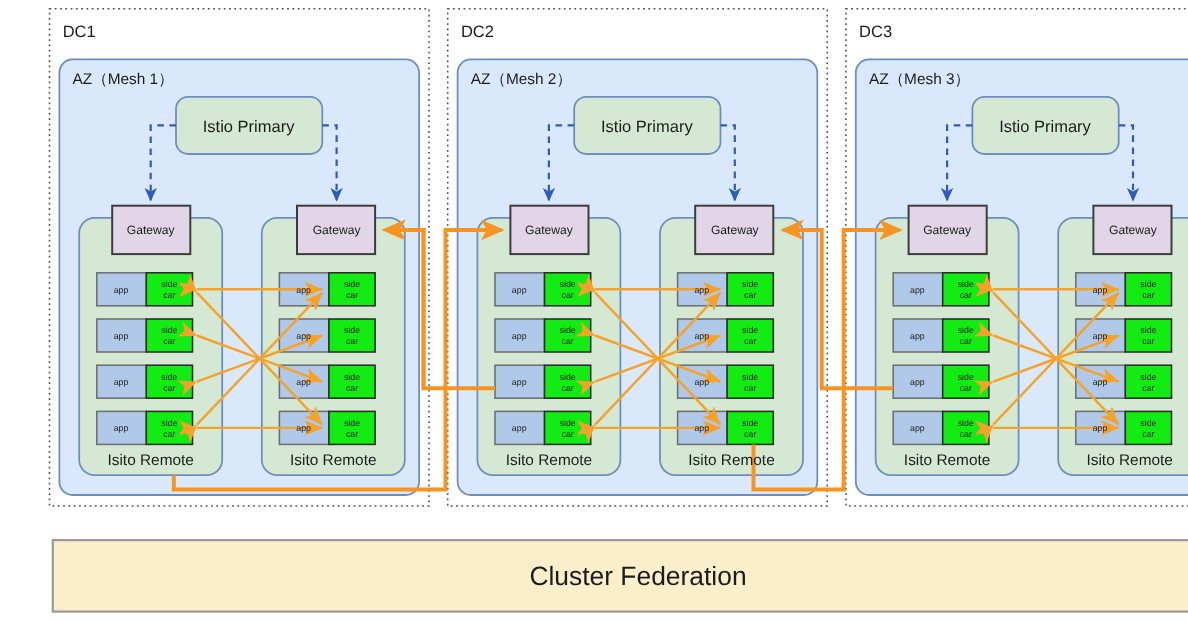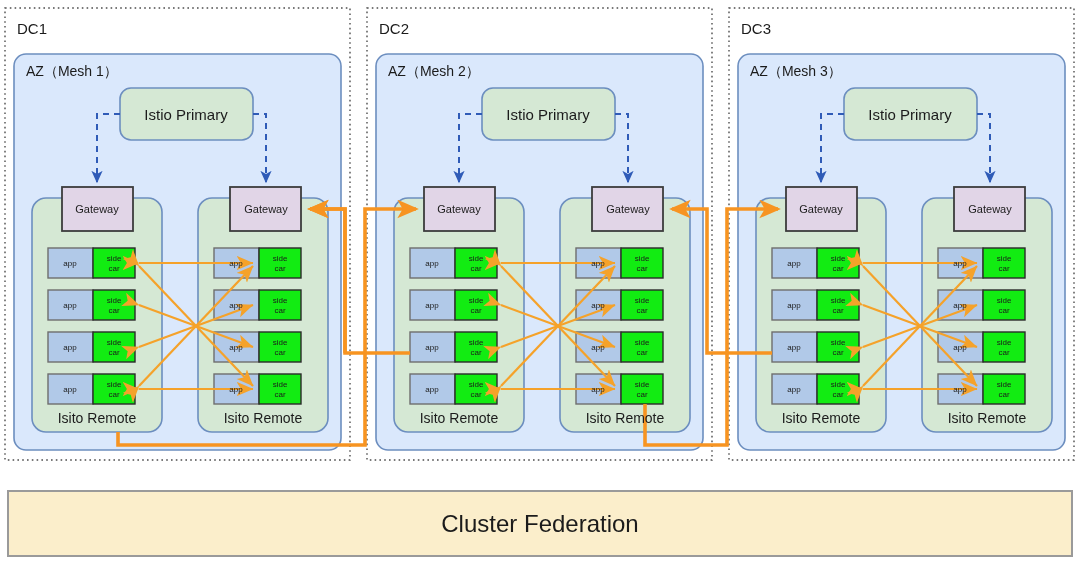--- a/index.html
+++ b/index.html
@@ -1,18 +1,18 @@
 <!DOCTYPE html>
 <html><head>
 <meta charset="utf-8">
 <style>
   html,body{margin:0;padding:0;background:#ffffff;}
   body{width:1080px;height:565px;overflow:hidden;
        font-family:"Liberation Sans","DejaVu Sans",sans-serif;}
-  #stage{position:relative;width:997px;height:565px;}
+  #stage{position:relative;width:997px;height:565px;margin-left:40px;}
   svg.layer{position:absolute;left:0;top:0;width:1080px;height:565px;}
   text{font-family:"Liberation Sans","DejaVu Sans",sans-serif;fill:#1b1b1b;}
   .dc-label{font-size:15px;}
   .az-label{font-size:14px;}
   .primary-label{font-size:15px;}
   .gw-label{font-size:11px;}
   .pod-label{font-size:8px;}
   .remote-label{font-size:14px;}
   .fed-label{font-size:24px;}
   .dc-box{fill:none;stroke:#4d4d4d;stroke-width:1.4;stroke-dasharray:1.6 3.2;}

